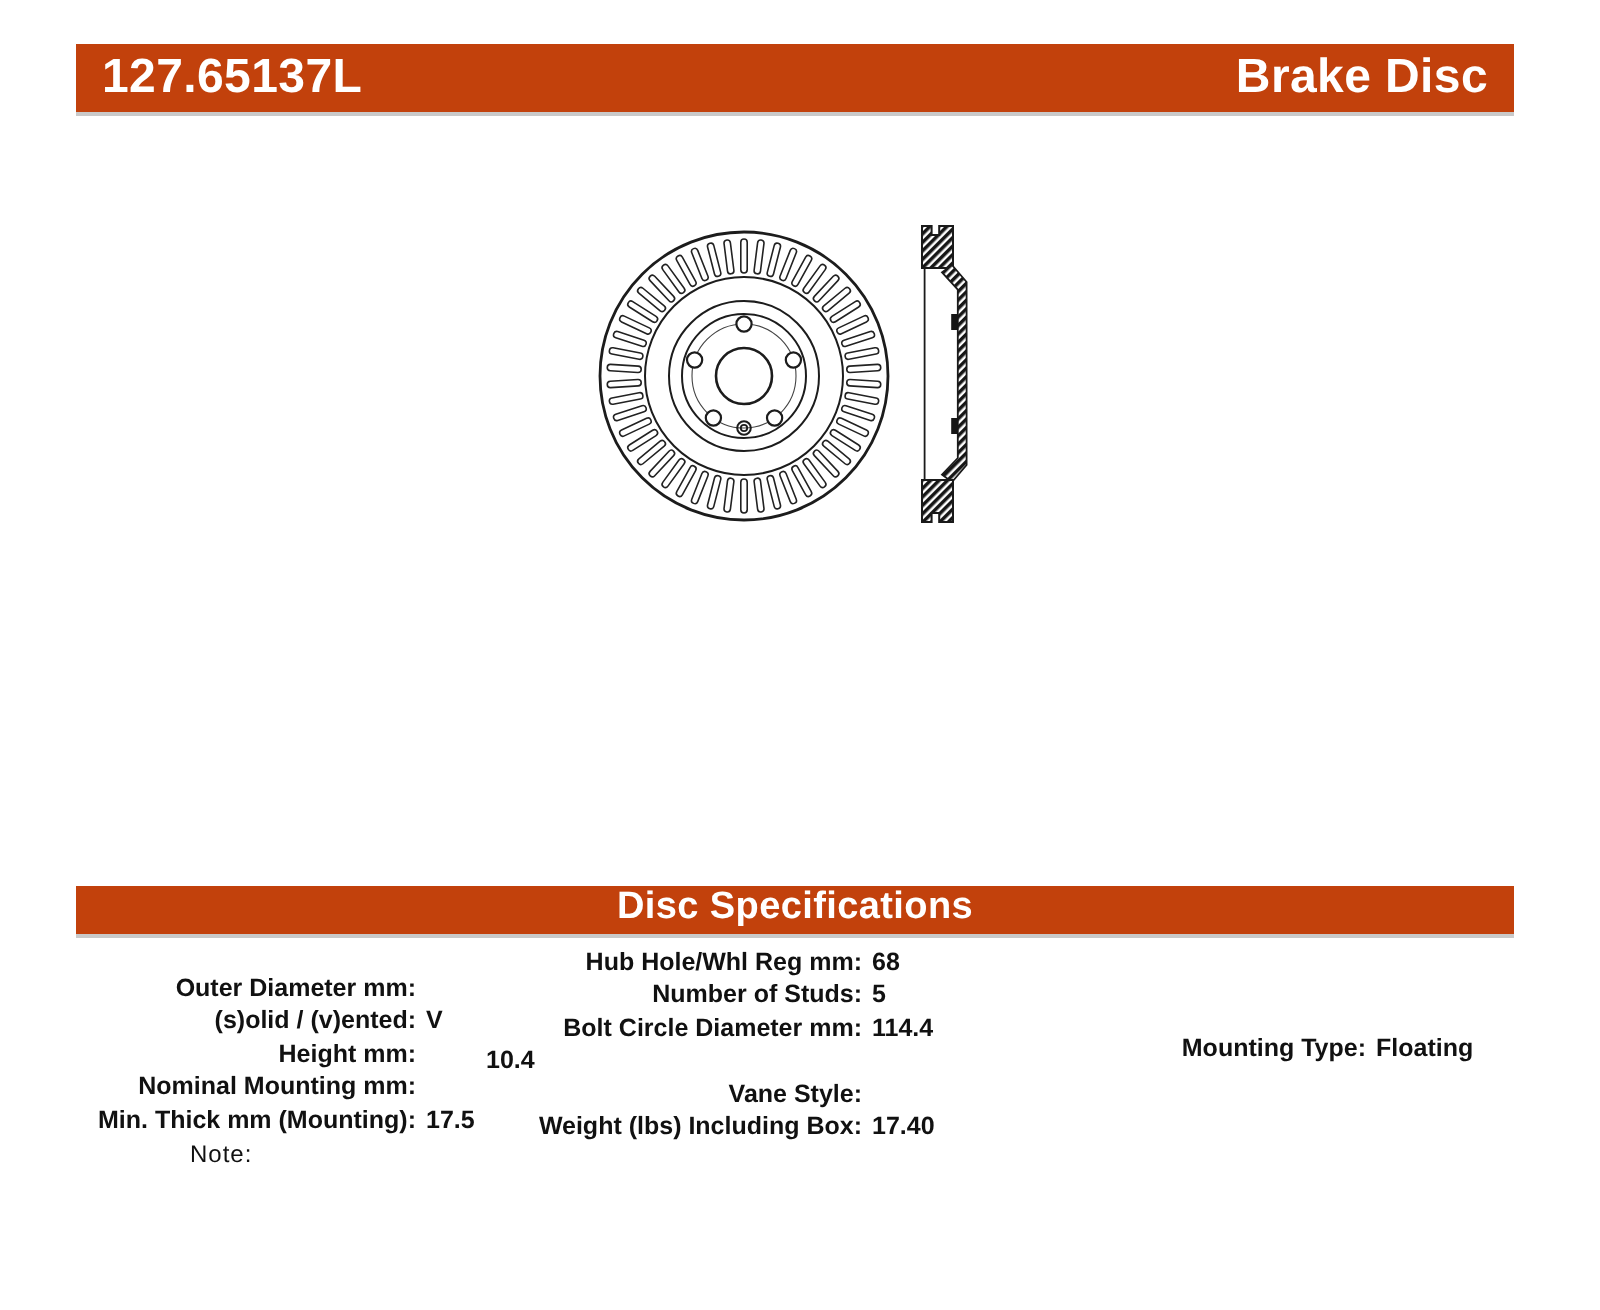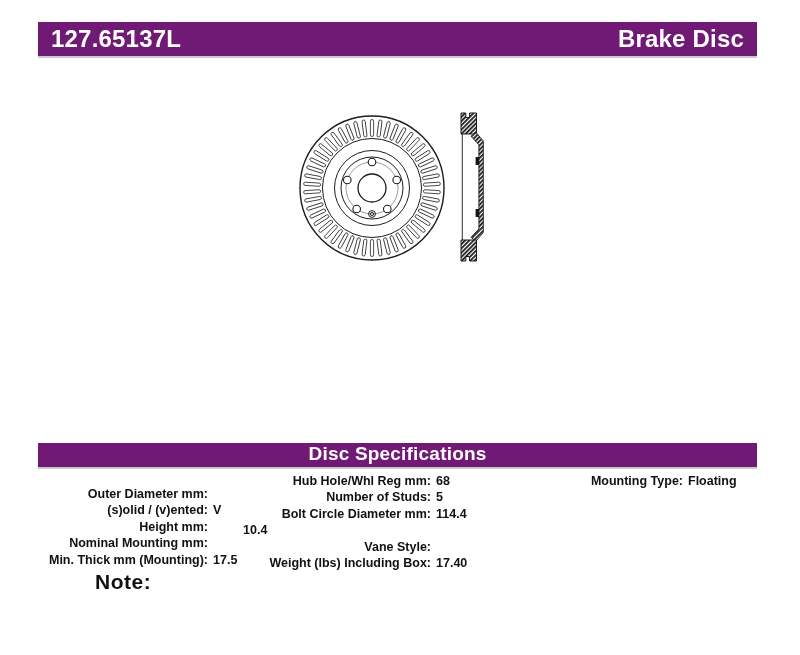--- a/index.html
+++ b/index.html
@@ -1,48 +1,48 @@
 <!DOCTYPE html>
 <html><head>
 <meta charset="utf-8">
 <style>
   html,body{margin:0;padding:0;background:#fff;}
   .page{
     position:relative;width:800px;height:655px;background:#ffffff;overflow:hidden;
     font-family:"Liberation Sans", sans-serif;color:#111;
   }
   .bar{
-    position:absolute;left:38px;width:719px;background:#701a75;color:#fff;
+    position:absolute;left:38px;width:719px;background:#c2410c;color:#fff;
     box-sizing:border-box;border-bottom:2px solid #c9c9c9;
   }
   .bar.header{
     top:22px;height:36px;display:flex;align-items:center;justify-content:space-between;
     padding:0 13px;font-size:24px;font-weight:bold;letter-spacing:0.2px;
   }
   .bar.spec-title{
     top:443px;height:26px;display:flex;justify-content:center;
     font-size:19px;font-weight:bold;letter-spacing:0.2px;
   }
   .drawing{position:absolute;left:283px;top:96px;width:215px;height:172px;}
   .specs{
     position:absolute;left:38px;top:473px;width:719px;height:100px;
     font-size:12.5px;font-weight:bold;line-height:16.4px;
   }
   .spec-col{position:absolute;top:0;}
   .spec-col.c1{left:0;margin-top:13px;}
   .spec-col.c2{left:200px;}
-  .spec-col.c3{left:505px;}
+  .spec-col.c3{left:505px;margin-top:43px;}
   .spec-row{display:flex;white-space:nowrap;}
   .spec-row .lbl{text-align:right;}
   .c1 .lbl{width:170px;}
   .c2 .lbl{width:193px;}
   .c3 .lbl{width:140px;}
   .spec-row .val{padding-left:5px;text-align:left;}
   .note{
-    position:absolute;left:95px;top:570px;font-size:21px;font-weight:bold;letter-spacing:0.5px;text-align:center;
+    position:absolute;left:95px;top:570px;font-size:12px;font-weight:normal;letter-spacing:0.5px;text-align:center;
   }
 </style>
 </head>
 <body>
 
 <div class="page">
 
   <div class="bar header">
     <span>127.65137L</span>
     <span>Brake Disc</span>

